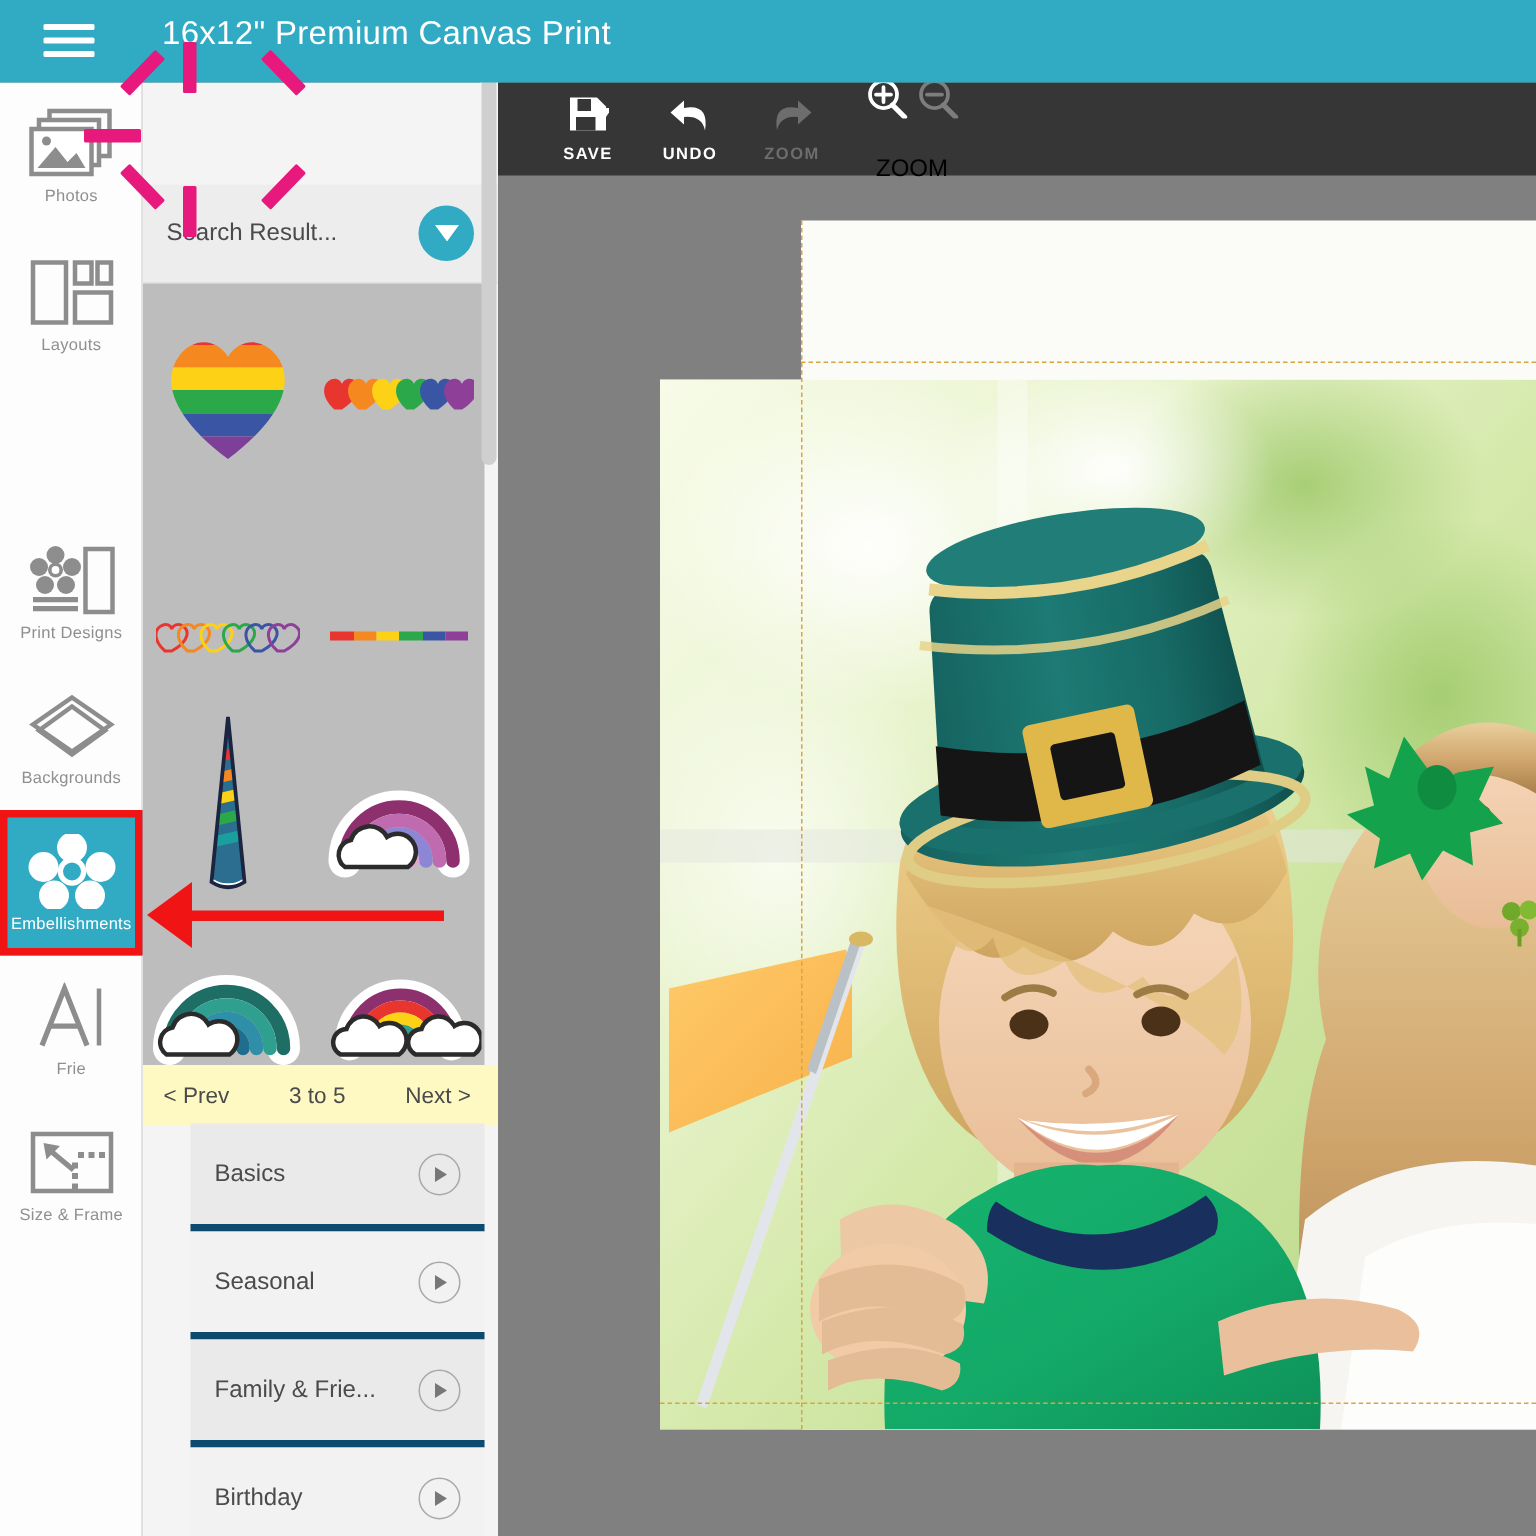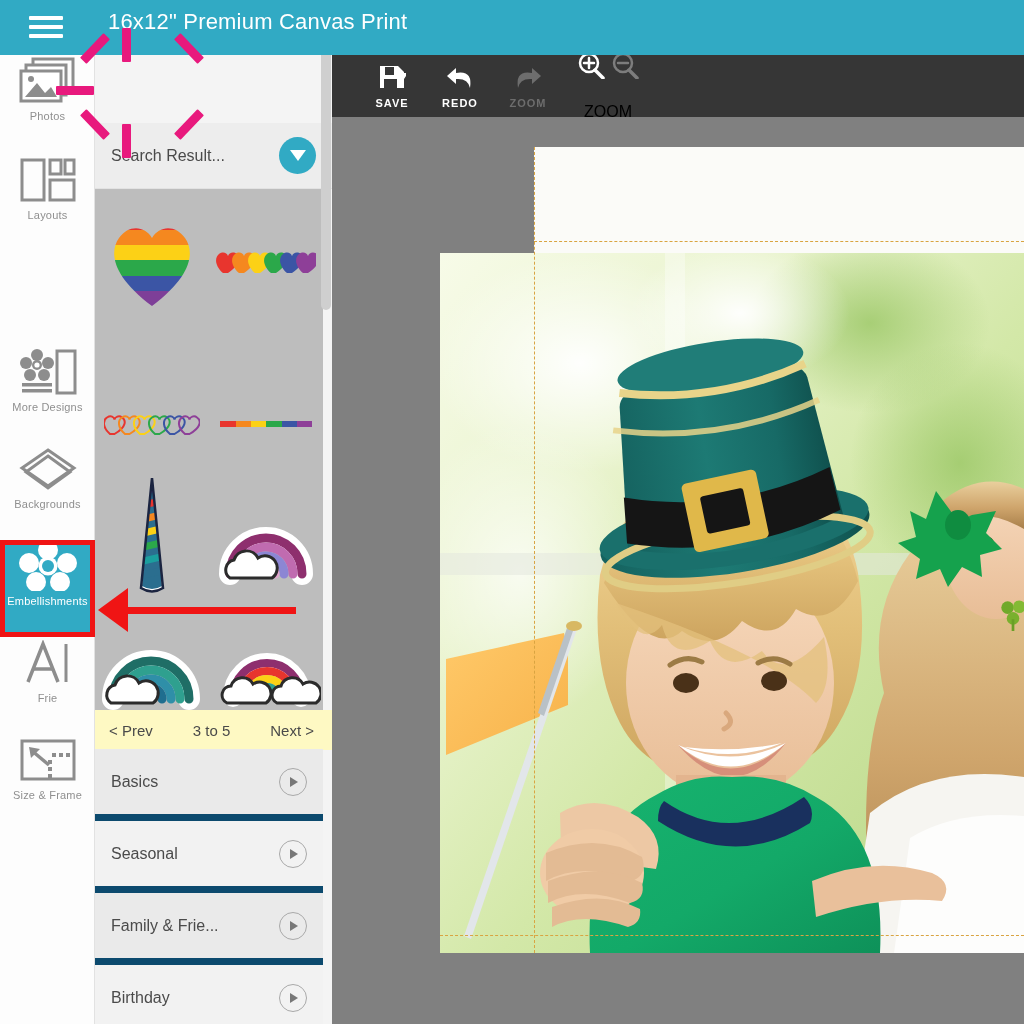--- a/index.html
+++ b/index.html
@@ -27,21 +27,21 @@
     color:#fff; font-size:22px; letter-spacing:.2px; white-space:nowrap;
   }
 
   
   .rail {
     position:absolute; left:0; top:55px; width:95px; height:969px;
     background:#fdfdfd; z-index:20; border-right:1px solid #e2e2e2;
   }
   .rail-item {
     position:absolute; left:0; width:95px; height:97px;
-    display:flex; flex-direction:column; align-items:center; 
+    display:flex; flex-direction:column; align-items:center; justify-content:center;
     cursor:pointer;
   }
   .rail-item .ico { height:52px; display:flex; align-items:center; justify-content:center; }
   .rail-item .lbl {
     font-size:11px; color:#8f8f8f; margin-top:3px; text-align:center;
     letter-spacing:.2px; white-space:nowrap;
   }
   .rail-item.active { background:#31aac4; }
   .rail-item.active .lbl { color:#fff; }
   .rail-hilite {
@@ -92,21 +92,21 @@
     font-size:15px; color:#4a4a4a;
   }
   .pager .p { padding:0 6px; cursor:pointer; }
   .pg-prev { margin-left:8px; }
   .pg-mid { flex:1; text-align:center; }
   .pg-next { margin-right:12px; }
 
   .cats { position:absolute; left:0; top:694px; width:228px; }
   .cat {
     height:72px; display:flex; align-items:center; padding:0 16px;
-    border-bottom:7px solid #0c4a6e; cursor:pointer;
+    border-bottom:5px solid #0c4a6e; cursor:pointer;margin-left:32px;
   }
   .cat:nth-child(odd) { background:#eaeaea; }
   .cat:nth-child(even) { background:#f2f2f2; }
   .cat-lbl { flex:1; font-size:16px; color:#4b4b4b; }
   .cat-arrow {
     width:28px; height:28px; border-radius:50%; border:1px solid #a9a9a9;
     display:flex; align-items:center; justify-content:center;
   }
   .cat-arrow:after {
     content:""; width:0;height:0;
@@ -350,21 +350,21 @@
       </span>
       <span class="tl">SAVE</span>
     </div>
 
     <div class="tool">
       <span>
         <svg width="32" height="26" viewBox="0 0 32 26">
           <path d="M12 4 L3 12 L12 20 L12 15 Q24 14 26 24 Q29 6 12 9 Z" fill="#fff"></path>
         </svg>
       </span>
-      <span class="tl">REDO</span>
+      <span class="tl">UNDO</span>
     </div>
 
     <div class="tool disabled">
       <span>
         <svg width="32" height="26" viewBox="0 0 32 26">
           <path d="M20 4 L29 12 L20 20 L20 15 Q8 14 6 24 Q3 6 20 9 Z" fill="#6d6d6d"></path>
         </svg>
       </span>
       <span class="tl">ZOOM</span>
     </div>
@@ -603,21 +603,21 @@
             <circle cx="11" cy="26" r="6"></circle>
               <circle cx="25" cy="26" r="6"></circle>
               <circle cx="18" cy="16" r="5"></circle>
           </g>
           <circle cx="18" cy="16" r="2.6" fill="#fff"></circle>
           <rect x="3" y="34" width="30" height="3.5" fill="#8d8d8d"></rect>
           <rect x="3" y="40" width="30" height="3.5" fill="#8d8d8d"></rect>
           <rect x="38" y="2" width="18" height="42" fill="none" stroke="#8d8d8d" stroke-width="3"></rect>
         </svg>
       </span>
-      <span class="lbl">More Designs</span>
+      <span class="lbl">Print Designs</span>
     </div>
 
     <div class="rail-item" style="top:388px;">
       <span class="ico">
         <svg width="60" height="44" viewBox="0 0 60 44">
           <polygon points="30,3 56,21 30,39 4,21" fill="none" stroke="#8d8d8d" stroke-width="3"></polygon>
           <polygon points="30,9 52,25 30,41 8,25" fill="none" stroke="#8d8d8d" stroke-width="3"></polygon>
         </svg>
       </span>
       <span class="lbl">Backgrounds</span>

